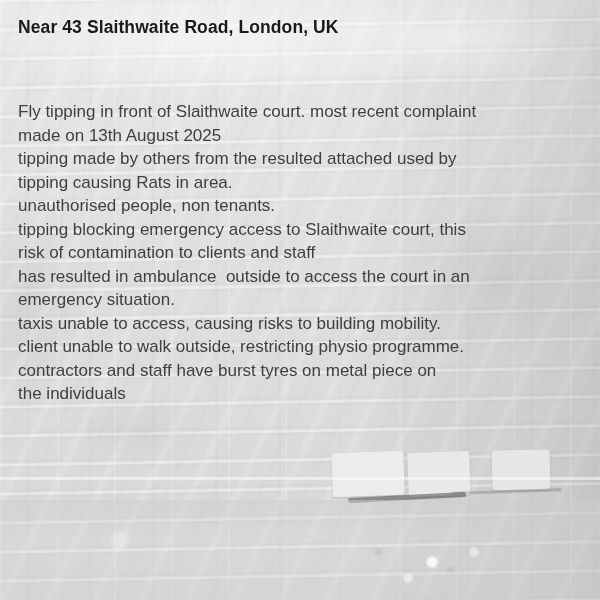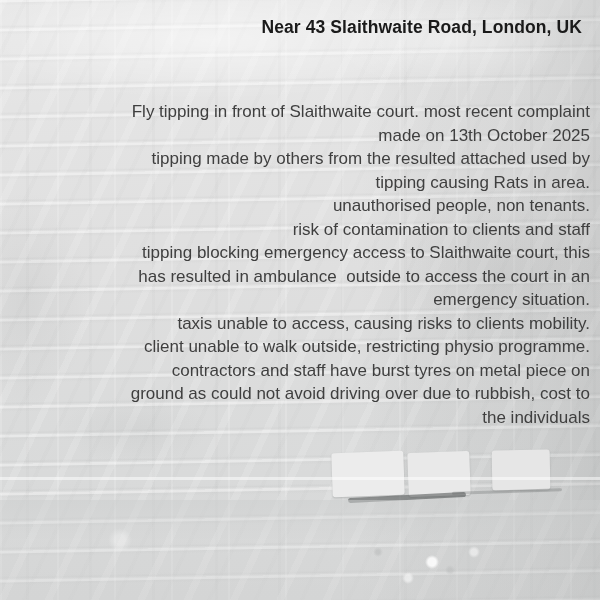--- a/index.html
+++ b/index.html
@@ -72,21 +72,21 @@
     position:absolute; left:0; top:500px; width:600px; height:100px; pointer-events:none;
     background:
       radial-gradient(circle at 72% 62%, rgba(255,255,255,0.85) 0px, rgba(255,255,255,0.85) 4px, rgba(255,255,255,0) 7px),
       radial-gradient(circle at 68% 78%, rgba(255,255,255,0.55) 0px, rgba(255,255,255,0.55) 3px, rgba(255,255,255,0) 6px),
       radial-gradient(circle at 79% 52%, rgba(255,255,255,0.5) 0px, rgba(255,255,255,0.5) 3px, rgba(255,255,255,0) 6px),
       radial-gradient(circle at 63% 52%, rgba(178,180,180,0.45) 0px, rgba(178,180,180,0.45) 2px, rgba(0,0,0,0) 5px),
       radial-gradient(circle at 75% 70%, rgba(183,185,185,0.45) 0px, rgba(183,185,185,0.45) 2px, rgba(0,0,0,0) 5px),
       radial-gradient(circle at 20% 40%, rgba(255,255,255,0.3) 0px, rgba(255,255,255,0.3) 5px, rgba(255,255,255,0) 12px),
       linear-gradient(180deg, rgba(204,206,206,0.5) 0%, rgba(214,215,215,0.2) 40%, rgba(208,209,209,0.35) 100%);
   }
-  .content { position: absolute; inset: 0; z-index: 10; text-align: right; }
+  .content { position: absolute; inset: 0; z-index: 10; }
   .title {
     position: absolute; left: 18px; top: 16px; margin: 0;
     width: 564px;
     font-size: 17.5px; font-weight: bold; line-height: 22px;
     color: #1a1a1a;
     letter-spacing: 0.1px;
   }
   .description {
     position: absolute; left: 18px; top: 100px;
     width: 572px;
@@ -116,29 +116,28 @@
     <div class="mortar-line"></div>
     <div class="shadow-line-1"></div>
     <div class="shadow-line-2"></div>
     <div class="ground"></div>
   </div>
 
   <div class="content">
     <h1 class="title">Near 43 Slaithwaite Road, London, UK</h1>
     <div class="description">
         <div class="desc-line">Fly tipping in front of Slaithwaite court. most recent complaint</div>
-        <div class="desc-line">made on 13th October 2025</div>
+        <div class="desc-line">made on 13th August 2025</div>
         <div class="desc-line">tipping made by others from the resulted attached used by</div>
         <div class="desc-line">tipping causing Rats in area.</div>
         <div class="desc-line">unauthorised people, non tenants.</div>
+        <div class="desc-line">tipping blocking emergency access to Slaithwaite court, this</div>
         <div class="desc-line">risk of contamination to clients and staff</div>
-        <div class="desc-line">tipping blocking emergency access to Slaithwaite court, this</div>
         <div class="desc-line">has resulted in ambulance  outside to access the court in an</div>
         <div class="desc-line">emergency situation.</div>
-        <div class="desc-line">taxis unable to access, causing risks to clients mobility.</div>
+        <div class="desc-line">taxis unable to access, causing risks to building mobility.</div>
         <div class="desc-line">client unable to walk outside, restricting physio programme.</div>
         <div class="desc-line">contractors and staff have burst tyres on metal piece on</div>
-        <div class="desc-line">ground as could not avoid driving over due to rubbish, cost to</div>
         <div class="desc-line">the individuals</div>
       </div>
   </div>
 
 </div>
 
 </body></html>

